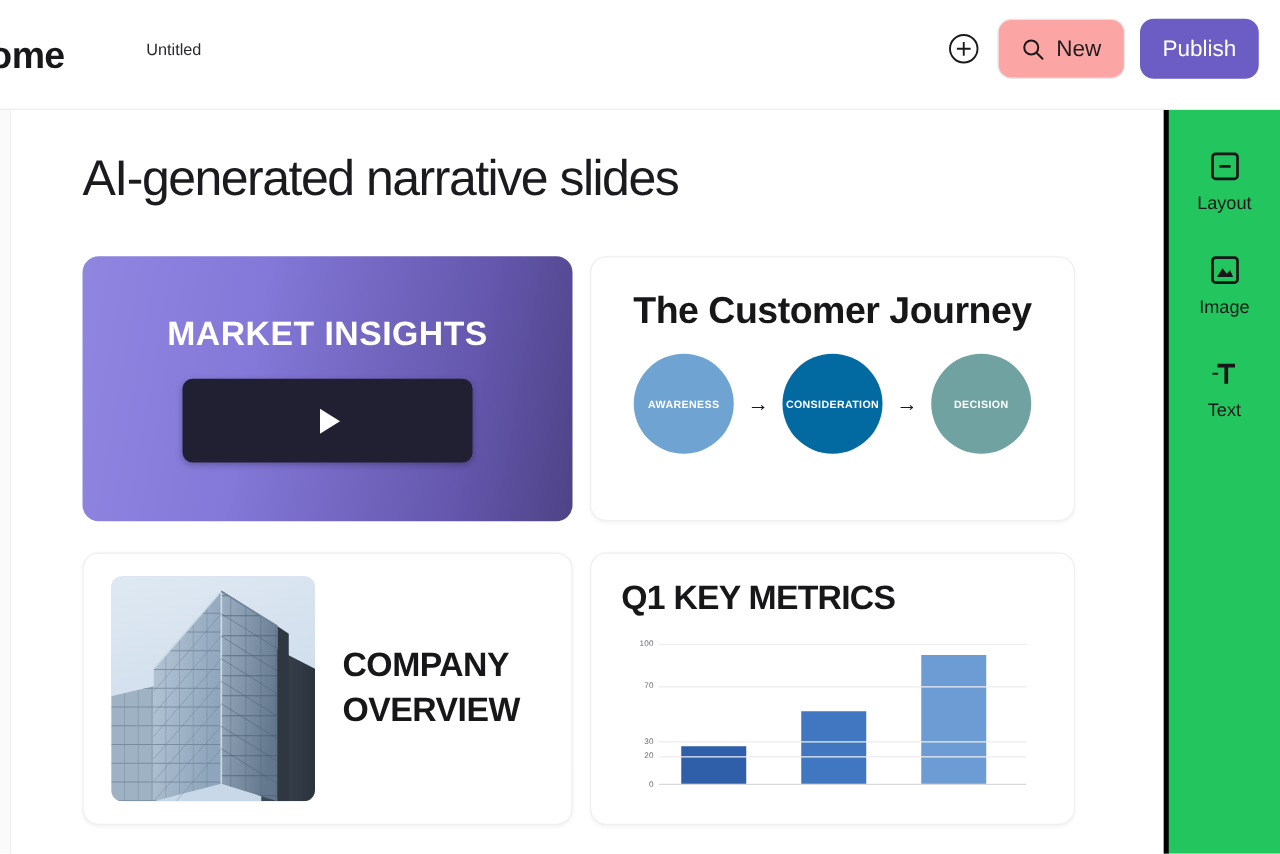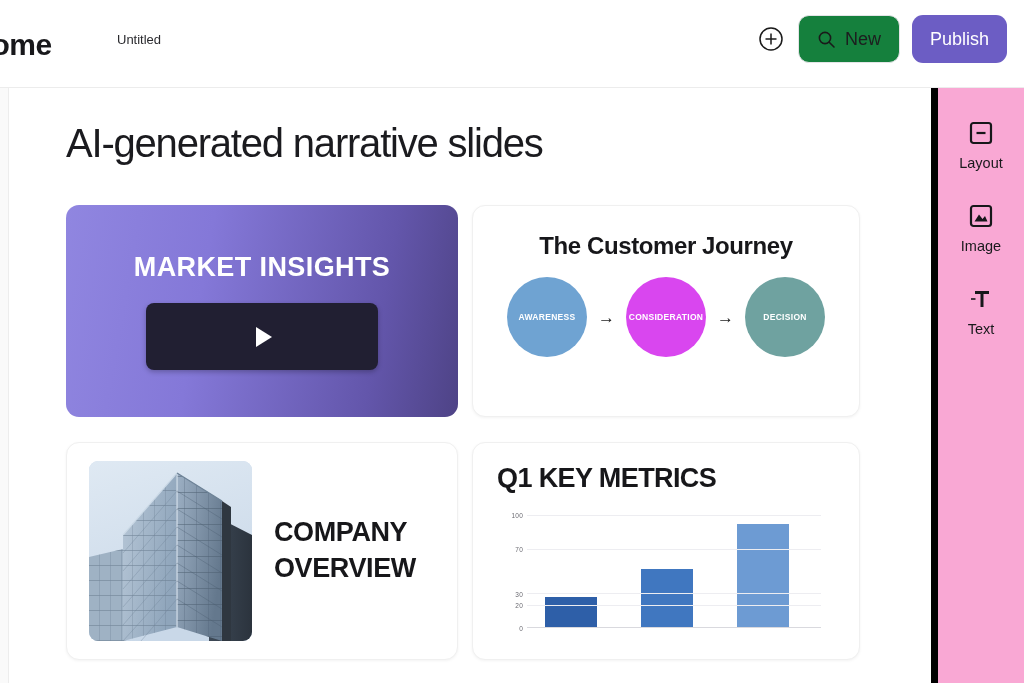--- a/index.html
+++ b/index.html
@@ -30,21 +30,21 @@
     position: absolute; right: 17px; top: 15px;
     display: flex; align-items: center; gap: 12px;
   }
   .plus-btn {
     width: 30px; height: 30px; border-radius: 50%;
     display: flex; align-items: center; justify-content: center;
     cursor: pointer;
   }
   .new-btn {
     height: 48px; min-width: 101px; padding: 0 18px;
-    background: #15803d; border: 1px solid #e4e4e7; border-radius: 11px;
+    background: #fca5a5; border: 1px solid #e4e4e7; border-radius: 11px;
     display: flex; align-items: center; gap: 9px; cursor: pointer;
   }
   .new-btn-label { font-size: 18px; color: #1d1d1f; }
   .publish-btn {
     height: 48px; min-width: 93px; padding: 12px 18px;
     background: #6c5dc4; border: none; border-radius: 11px;
     color: #ffffff; font-size: 18px; font-family: inherit;
     display: flex; align-items: center; justify-content: center; cursor: pointer;
   }
 
@@ -101,21 +101,21 @@
     width: 0; height: 0;
     border-left: 16px solid #ffffff;
     border-top: 10px solid transparent;
     border-bottom: 10px solid transparent;
     margin-left: 3px;
   }
 
   
   .card-journey { height: 212px; padding-top: 26px; }
   .journey-title {
-    text-align: center; font-size: 24px; font-weight: 700; color: #17171a;
+    text-align: center; font-size: 30px; font-weight: 700; color: #17171a;
     letter-spacing: -0.4px;
   }
   .journey-row {
     margin-top: 17px;
     display: flex; align-items: center; justify-content: center; gap: 11px;
   }
   .jcircle {
     width: 80px; height: 80px; border-radius: 50%;
     display: flex; align-items: center; justify-content: center;
     color: #ffffff; font-size: 8.5px; font-weight: 700; letter-spacing: 0.3px;
@@ -164,21 +164,21 @@
   .bars {
     position: absolute; left: 0; right: 0; bottom: 0; top: 0;
     display: flex; align-items: flex-end; justify-content: flex-start; gap: 44px;
     padding-left: 18px;
   }
   .bar { width: 52px; }
 
   
   .right-bar {
     position: absolute; left: 931px; top: 0; width: 93px; height: 595px;
-    background: #f9a8d4; border-left: 7px solid #000000;
+    background: #22c55e; border-left: 4px solid #000000;
     display: flex; flex-direction: column; align-items: center;
     padding-top: 26px; gap: 22px;
   }
   .tool {
     width: 74px; display: flex; flex-direction: column; align-items: center;
     gap: 7px; cursor: pointer; padding: 4px 0;
   }
   .tool-label { font-size: 14.5px; color: #19191c; }
   .tool-ico { width: 30px; height: 30px; display:flex; align-items:center; justify-content:center; }
 </style>
@@ -227,21 +227,21 @@
           <div class="video-box">
             <div class="play-tri"></div>
           </div>
         </div>
 
         <div class="card card-plain card-journey">
           <div class="journey-title">The Customer Journey</div>
           <div class="journey-row">
             <div class="jcircle" id="jc0" style="background: rgb(111, 163, 210);">AWARENESS</div>
             <div class="jarrow">→</div>
-            <div class="jcircle" id="jc1" style="background: #d946ef;">CONSIDERATION</div>
+            <div class="jcircle" id="jc1" style="background: #0369a1;">CONSIDERATION</div>
             <div class="jarrow">→</div>
             <div class="jcircle" id="jc2" style="background: rgb(111, 162, 160);">DECISION</div>
           </div>
         </div>
 
         <div class="card card-plain card-company">
           <div class="building-photo">
             <svg width="163" height="180" viewBox="0 0 163 180" preserveAspectRatio="none">
               <defs>
                 <linearGradient id="sky" x1="0" y1="0" x2="0.3" y2="1">

